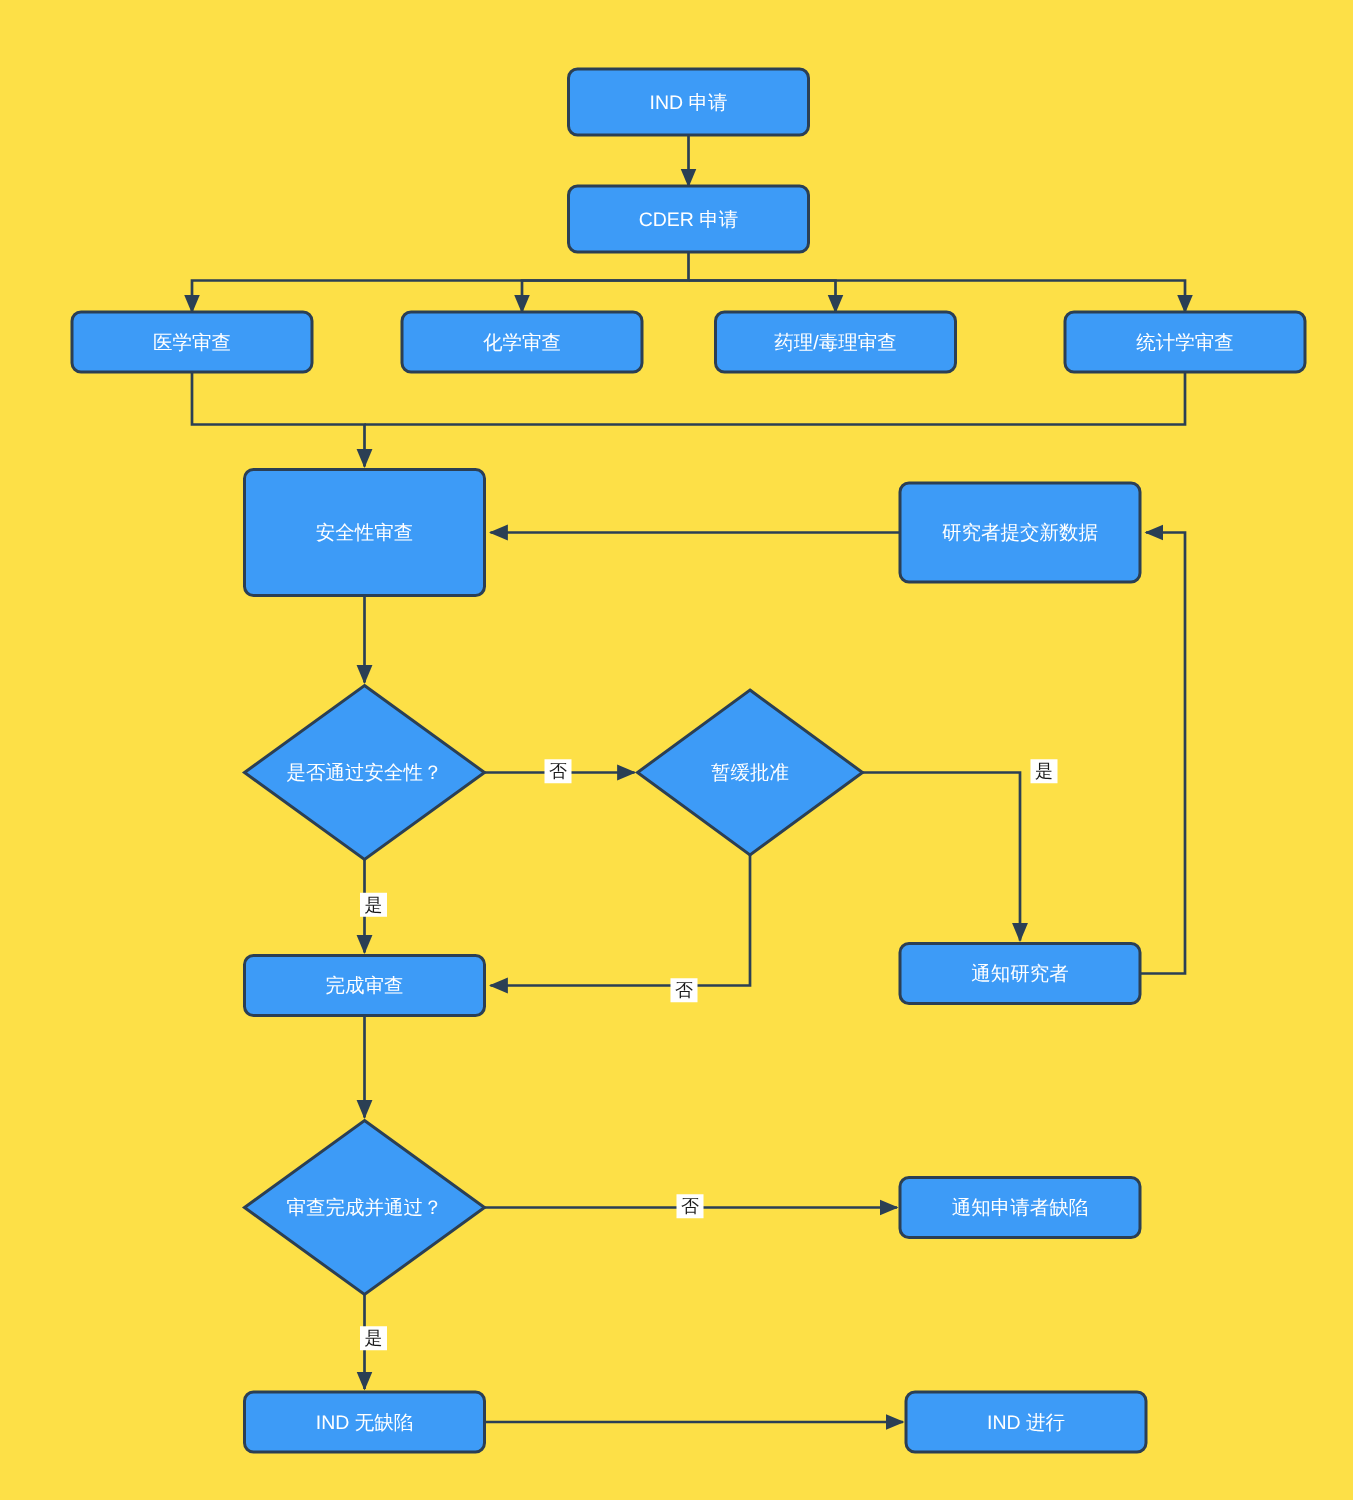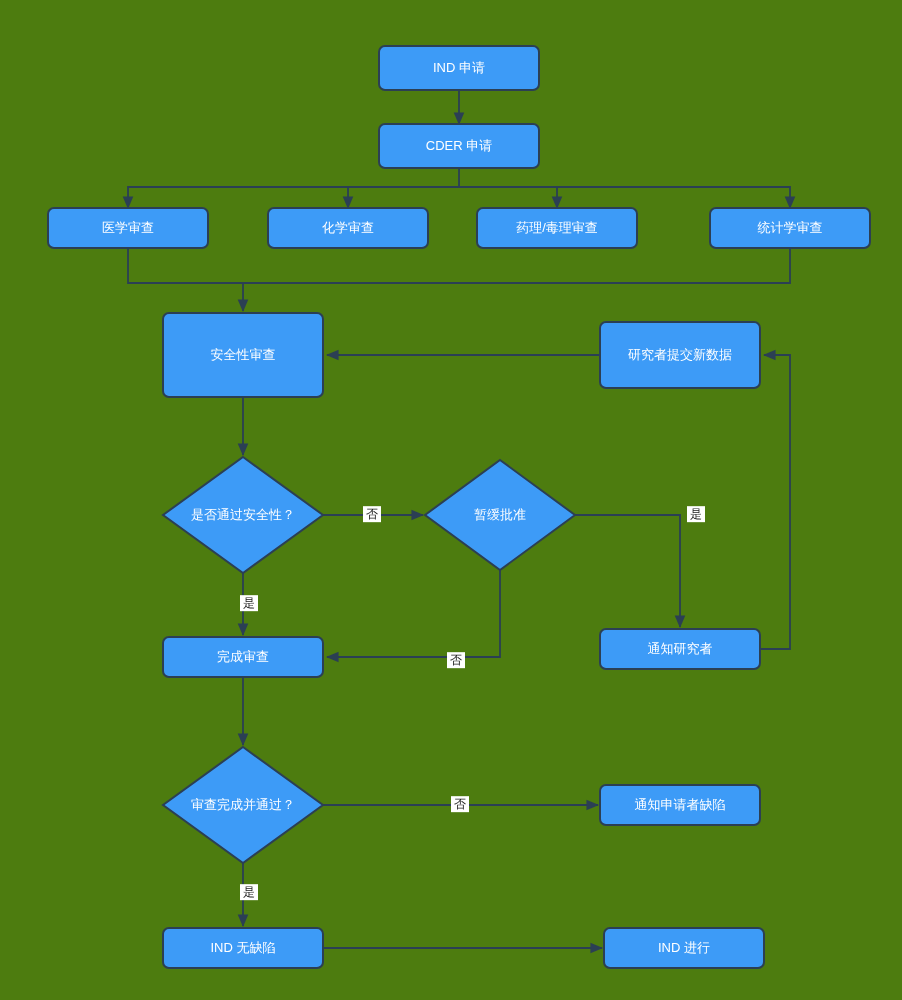--- a/index.html
+++ b/index.html
@@ -8,21 +8,21 @@
     padding: 0;
     background: #ffffff;
   }
   body {
     font-family: "Liberation Sans", "DejaVu Sans", sans-serif;
   }
   #flow-root {
     position: relative;
     width: 902px;
     height: 1000px;
-    background: #4d7c0f;
+    background: #fde047;
     overflow: hidden;
   }
   svg#flow-svg {
     position: absolute;
     top: 0;
     left: 0;
     width: 902px;
     height: 1000px;
     display: block;
   }

